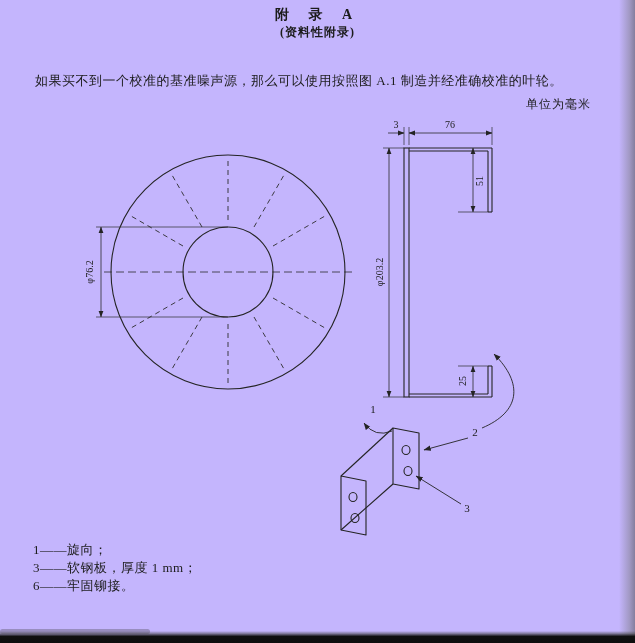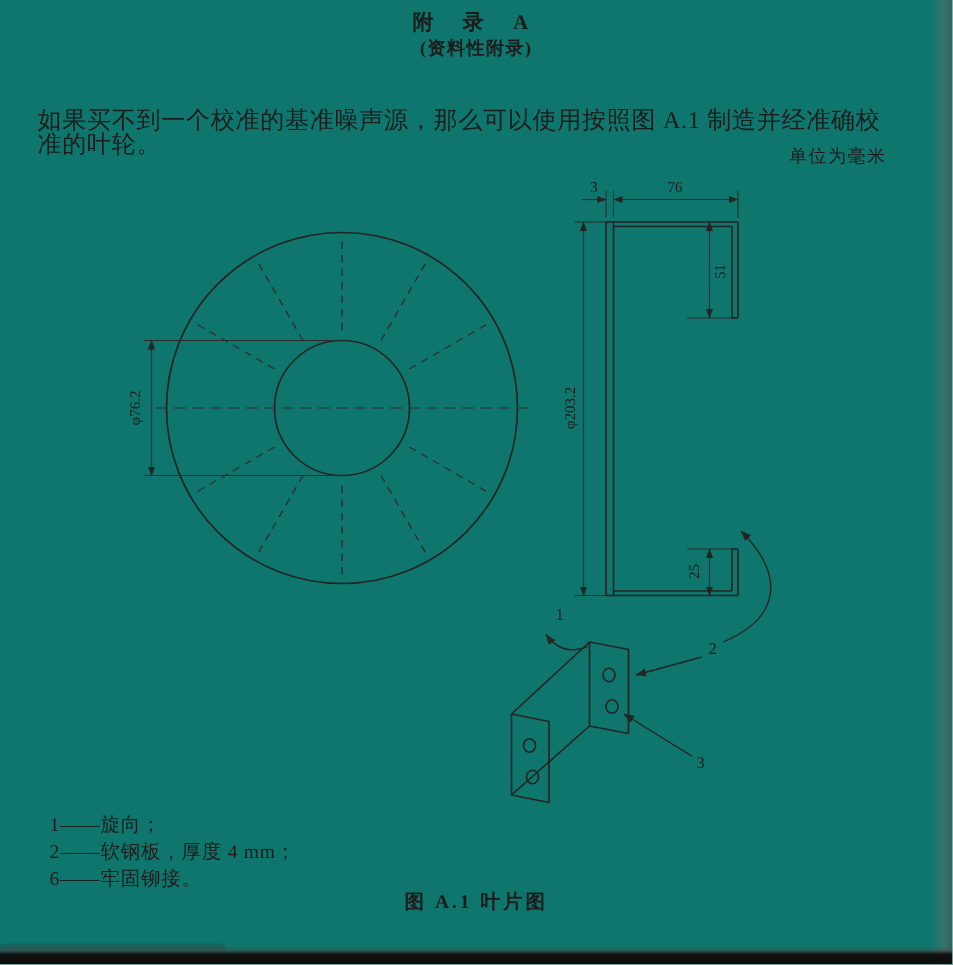--- a/index.html
+++ b/index.html
@@ -1,28 +1,28 @@
 <!DOCTYPE html>
 <html><head>
 <meta charset="utf-8">
 <style>
   html,body { margin:0; padding:0; background:#e8e8e6; }
   .page {
     position:relative; width:635px; height:643px;
-    background:#0f766e; overflow:hidden;
+    background:#c4b5fd; overflow:hidden;
     font-family:"Liberation Serif", serif; color:#1c1c1c;
   }
   .t1 { position:absolute; top:6px; left:0; width:100%; text-align:center;
         font-size:14px; font-weight:bold; letter-spacing:8px; }
   .t2 { position:absolute; top:24px; left:0; width:100%; text-align:center;
         font-size:12px; font-weight:bold; letter-spacing:1px; }
   .t3 { position:absolute; top:40px; left:0; width:100%; text-align:center;
         font-size:13px; font-weight:bold; letter-spacing:1px; }
-  .para { position:absolute; top:73px; left:25px; right:40px;
-        font-size:16px; letter-spacing:0.5px; line-height:16px; }
+  .para { position:absolute; top:73px; left:35px; right:40px;
+        font-size:13px; letter-spacing:0.5px; line-height:16px; }
   .units { position:absolute; top:96px; right:44px;
         font-size:12px; letter-spacing:1px; }
   .legend { position:absolute; top:541px; left:33px; font-size:13px; }
   .legend div { line-height:18px; letter-spacing:0.5px; }
   .caption { position:absolute; top:592px; left:0; width:100%; text-align:center;
         font-size:13px; font-weight:bold; letter-spacing:2px; }
   svg.drawing { position:absolute; left:0; top:0; }
   svg .ln  { stroke:#242424; stroke-width:1.1; fill:none; }
   svg .thin{ stroke:#2c2c2c; stroke-width:0.7; fill:none; }
   svg .dim { stroke:#2c2c2c; stroke-width:0.8; fill:none; }
@@ -151,22 +151,21 @@
       <line class="ldr" x1="468" y1="438" x2="424" y2="450" marker-end="url(#arr)"></line>
       <text class="callout" x="475" y="436" text-anchor="middle">2</text>
 
       <line class="ldr" x1="461" y1="504" x2="416" y2="476" marker-end="url(#arr)"></line>
       <text class="callout" x="467" y="512" text-anchor="middle">3</text>
     </g>
   </svg>
 
   <div class="legend">
     <div>1——旋向；</div>
-    <div>2——软钢板，厚度 4 mm；</div>
+    <div>3——软钢板，厚度 1 mm；</div>
     <div>6——牢固铆接。</div>
   </div>
 
-  <div class="caption">图 A.1  叶片图</div>
 
   <div class="scan-edge-right"></div>
   <div class="scan-blob"></div>
   <div class="scan-edge-bottom"></div>
 </div>
 
 </body></html>

